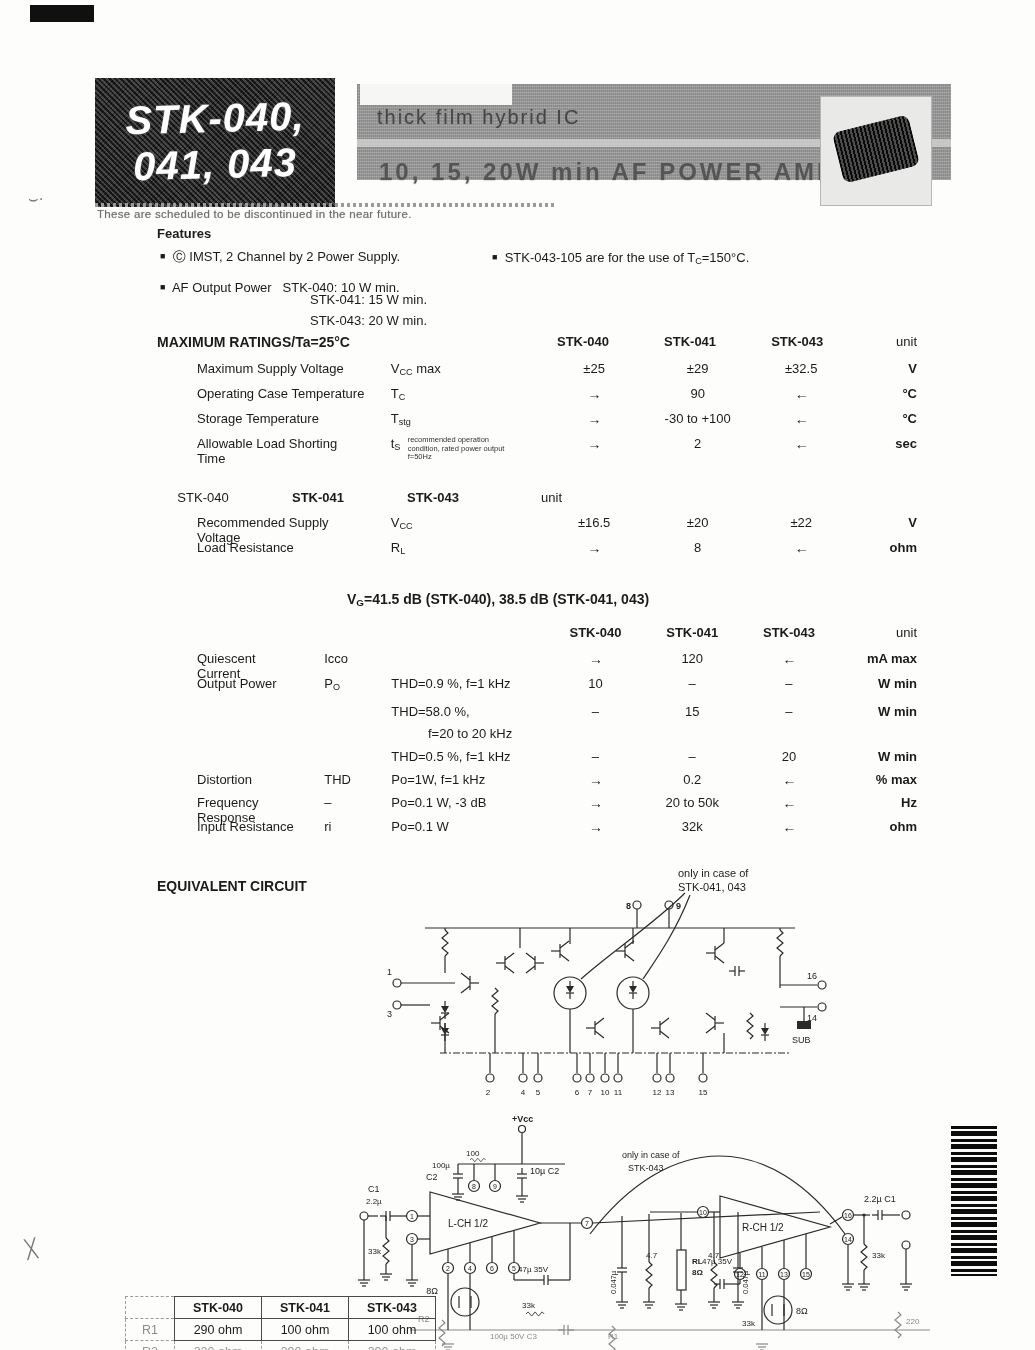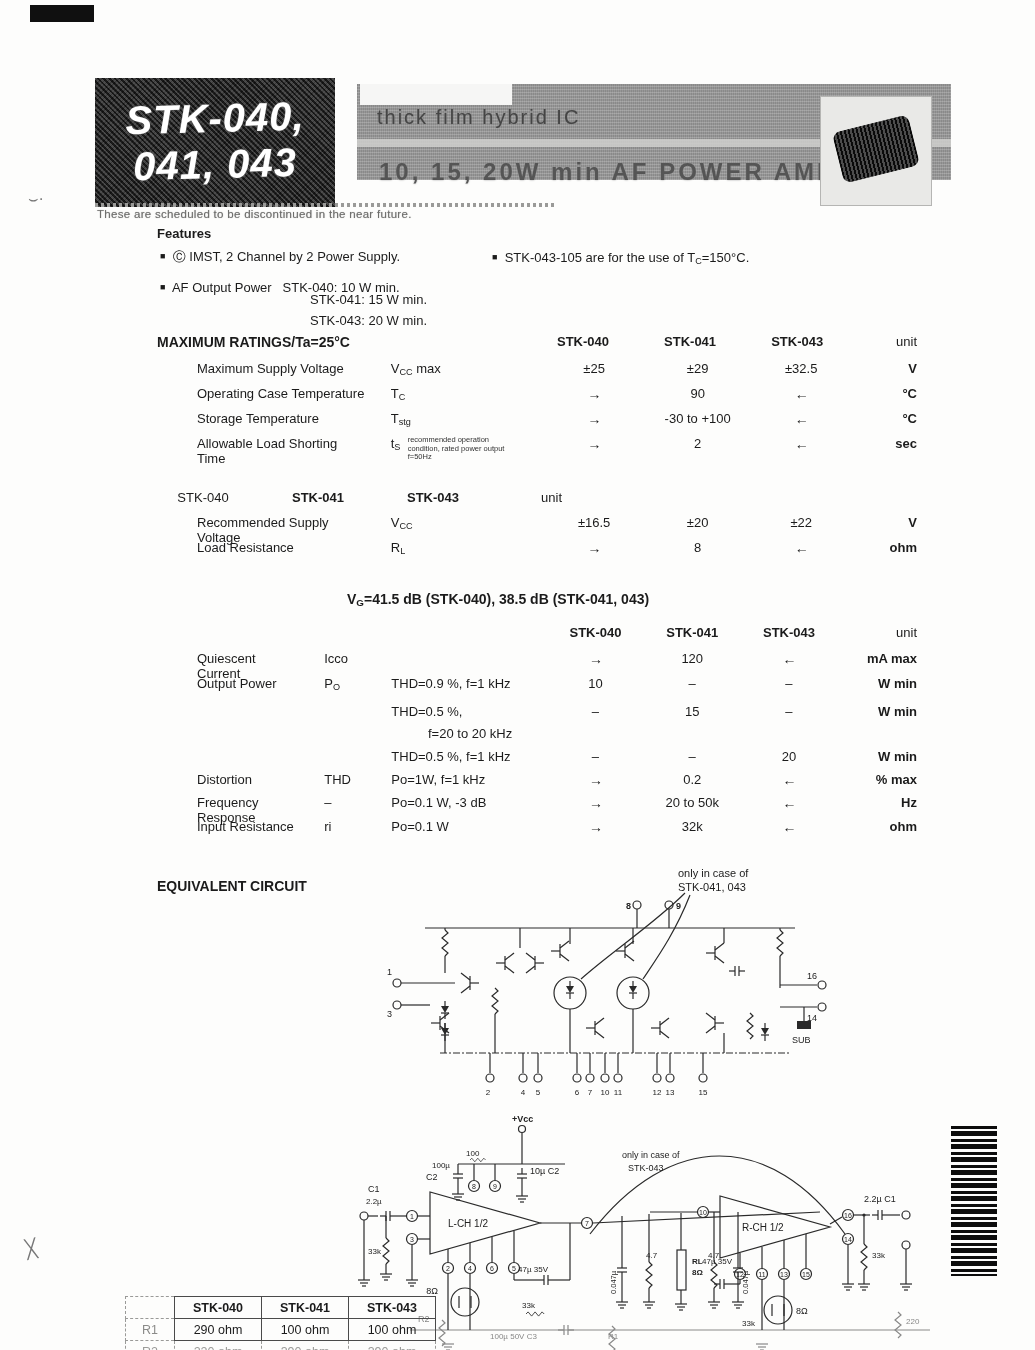--- a/index.html
+++ b/index.html
@@ -199,21 +199,21 @@
     <span class="o-sym"><span>P</span><span class="sb">O</span></span>
     <span class="o-cond">THD=0.9 %, f=1 kHz</span>
     <span class="o-v">10</span>
     <span class="o-v">–</span>
     <span class="o-v">–</span>
     <span class="o-unit">W min</span>
   </div>
   <div class="row" style="top:704px;">
     <span class="o-param"></span>
       <span class="o-sym"></span>
-    <span class="o-cond">THD=0.5 %,</span>
+    <span class="o-cond">THD=58.0 %,</span>
     <span class="o-v">–</span>
     <span class="o-v">15</span>
     <span class="o-v">–</span>
     <span class="o-unit">W min</span>
   </div>
   <div class="row" style="top:726px;">
     <span class="o-param"></span>
       <span class="o-sym"></span>
     <span class="o-cond">f=20 to 20 kHz</span>
   </div>

